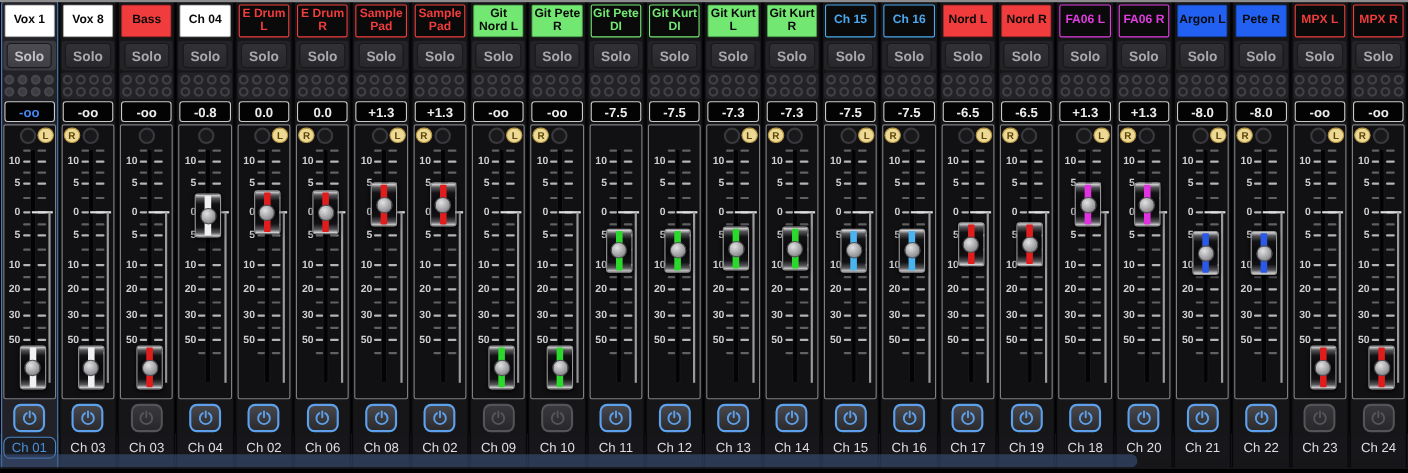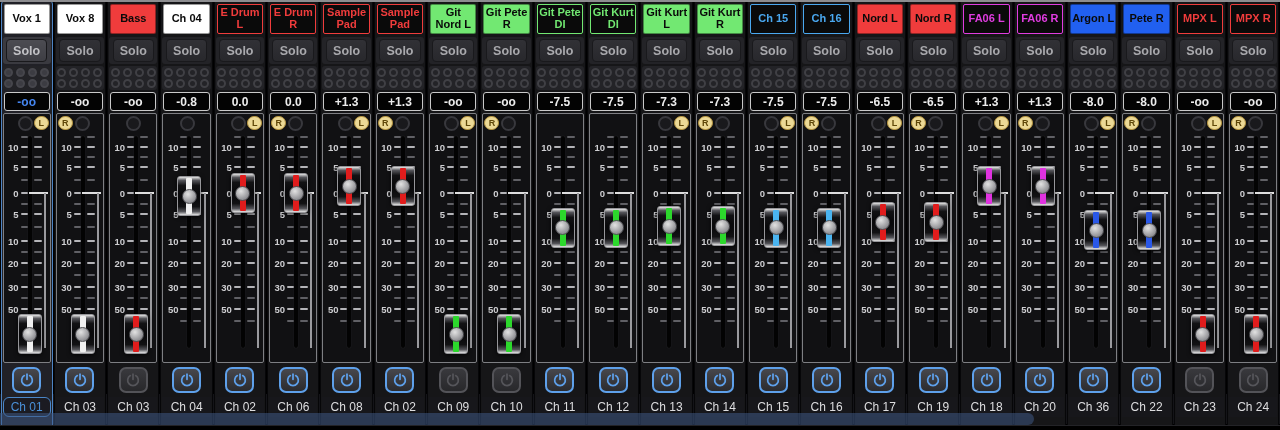--- a/index.html
+++ b/index.html
@@ -1840,21 +1840,21 @@
         </div>
     </div>
     <div class="power-row">
       <div class="power-btn on">
         <svg viewBox="0 0 24 24" width="16" height="16">
           <path d="M12 3.2 V 11" fill="none" stroke="currentColor" stroke-width="2.6" stroke-linecap="round"></path>
           <path d="M8 5.4 a 8 8 0 1 0 8 0" fill="none" stroke="currentColor" stroke-width="2.6" stroke-linecap="round"></path>
         </svg>
       </div>
     </div>
-    <div class="ch-label">Ch 36</div>
+    <div class="ch-label">Ch 21</div>
   </div>
     <div class="strip">
     <div class="scribble solid" style="background: rgb(33, 96, 240);">
       <span class="scribble-text">Pete R</span>
     </div>
     <div class="solo-wrap">
       <div class="solo-btn">Solo</div>
     </div>
     <div class="dots">
         <span class="dot"></span>

